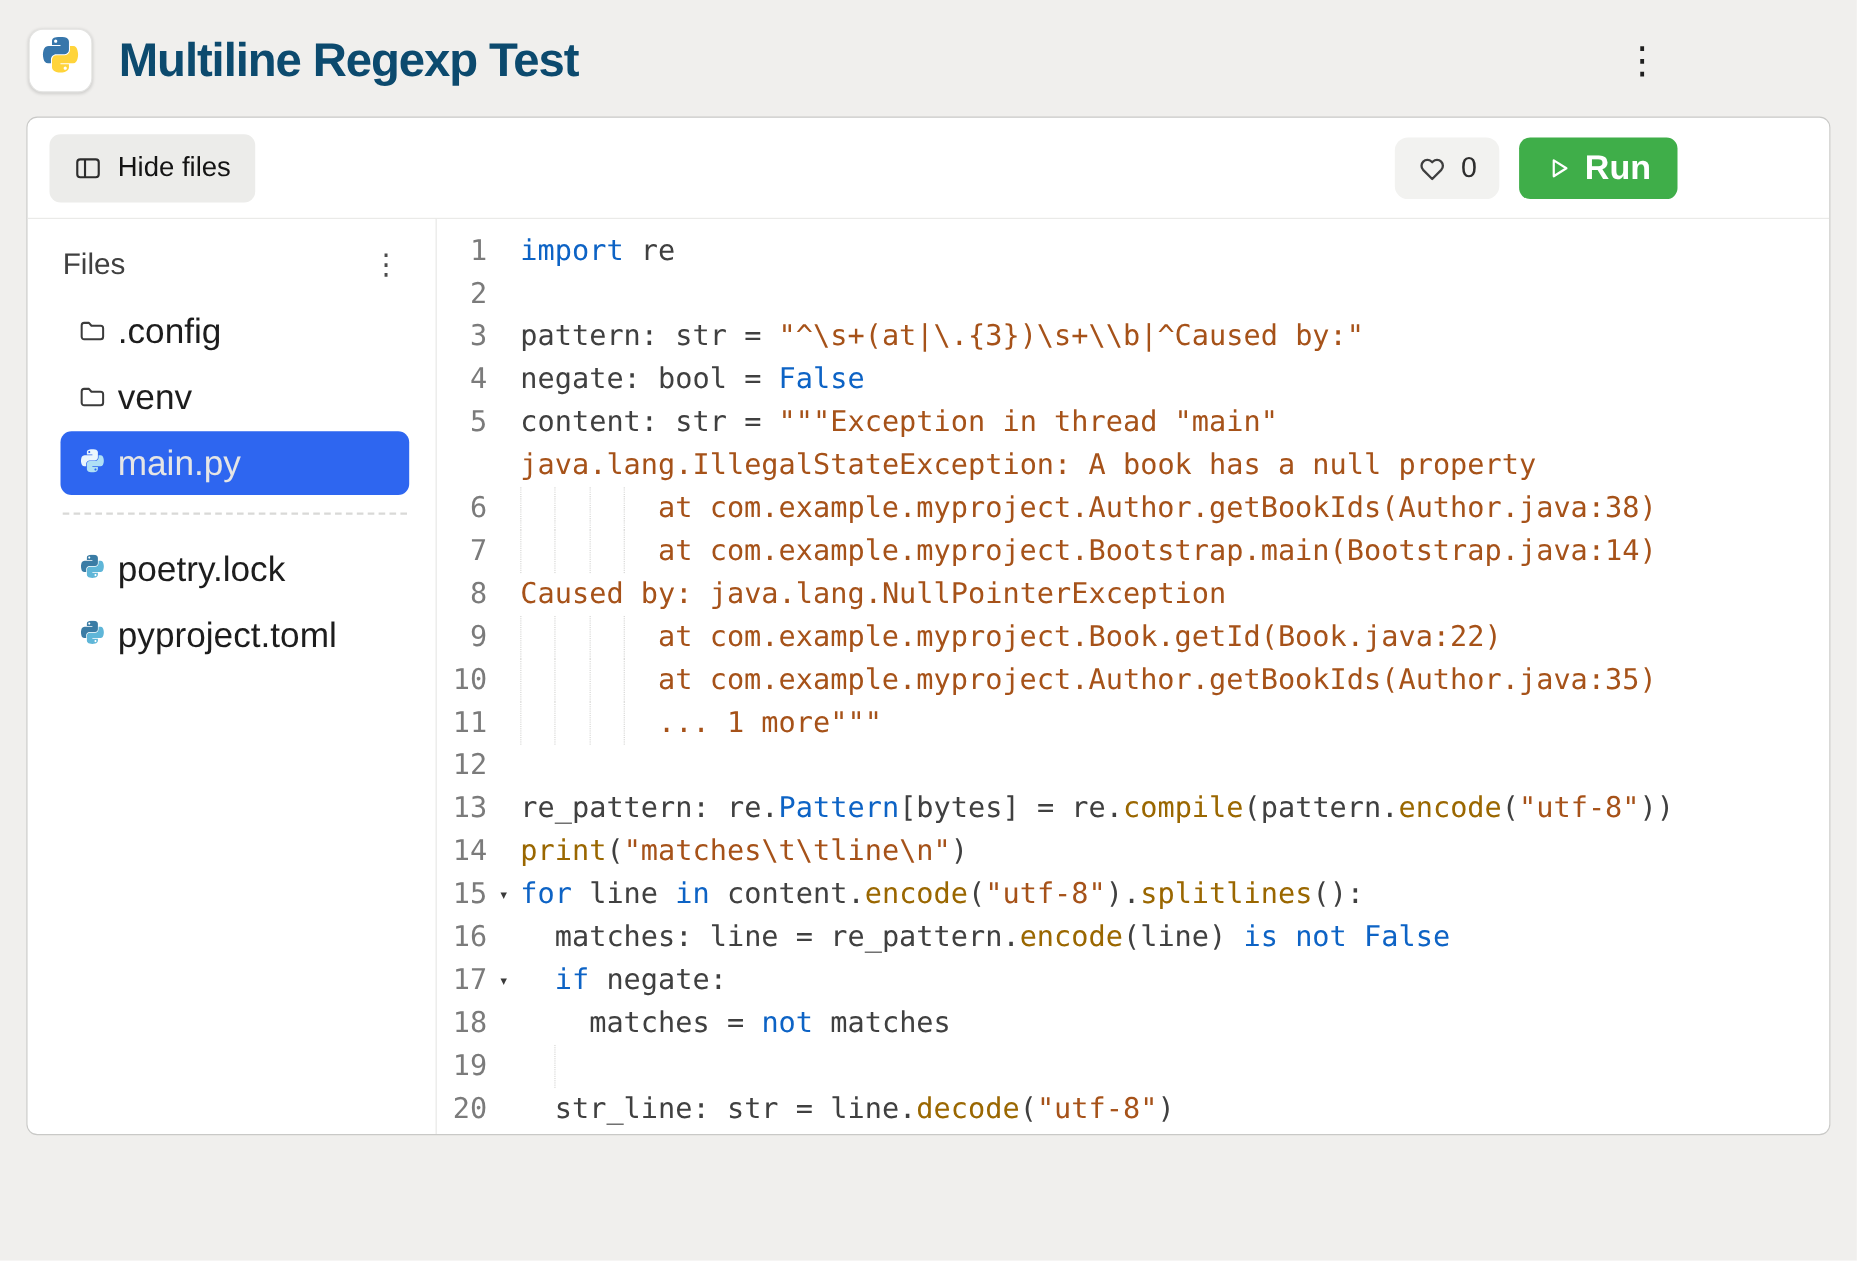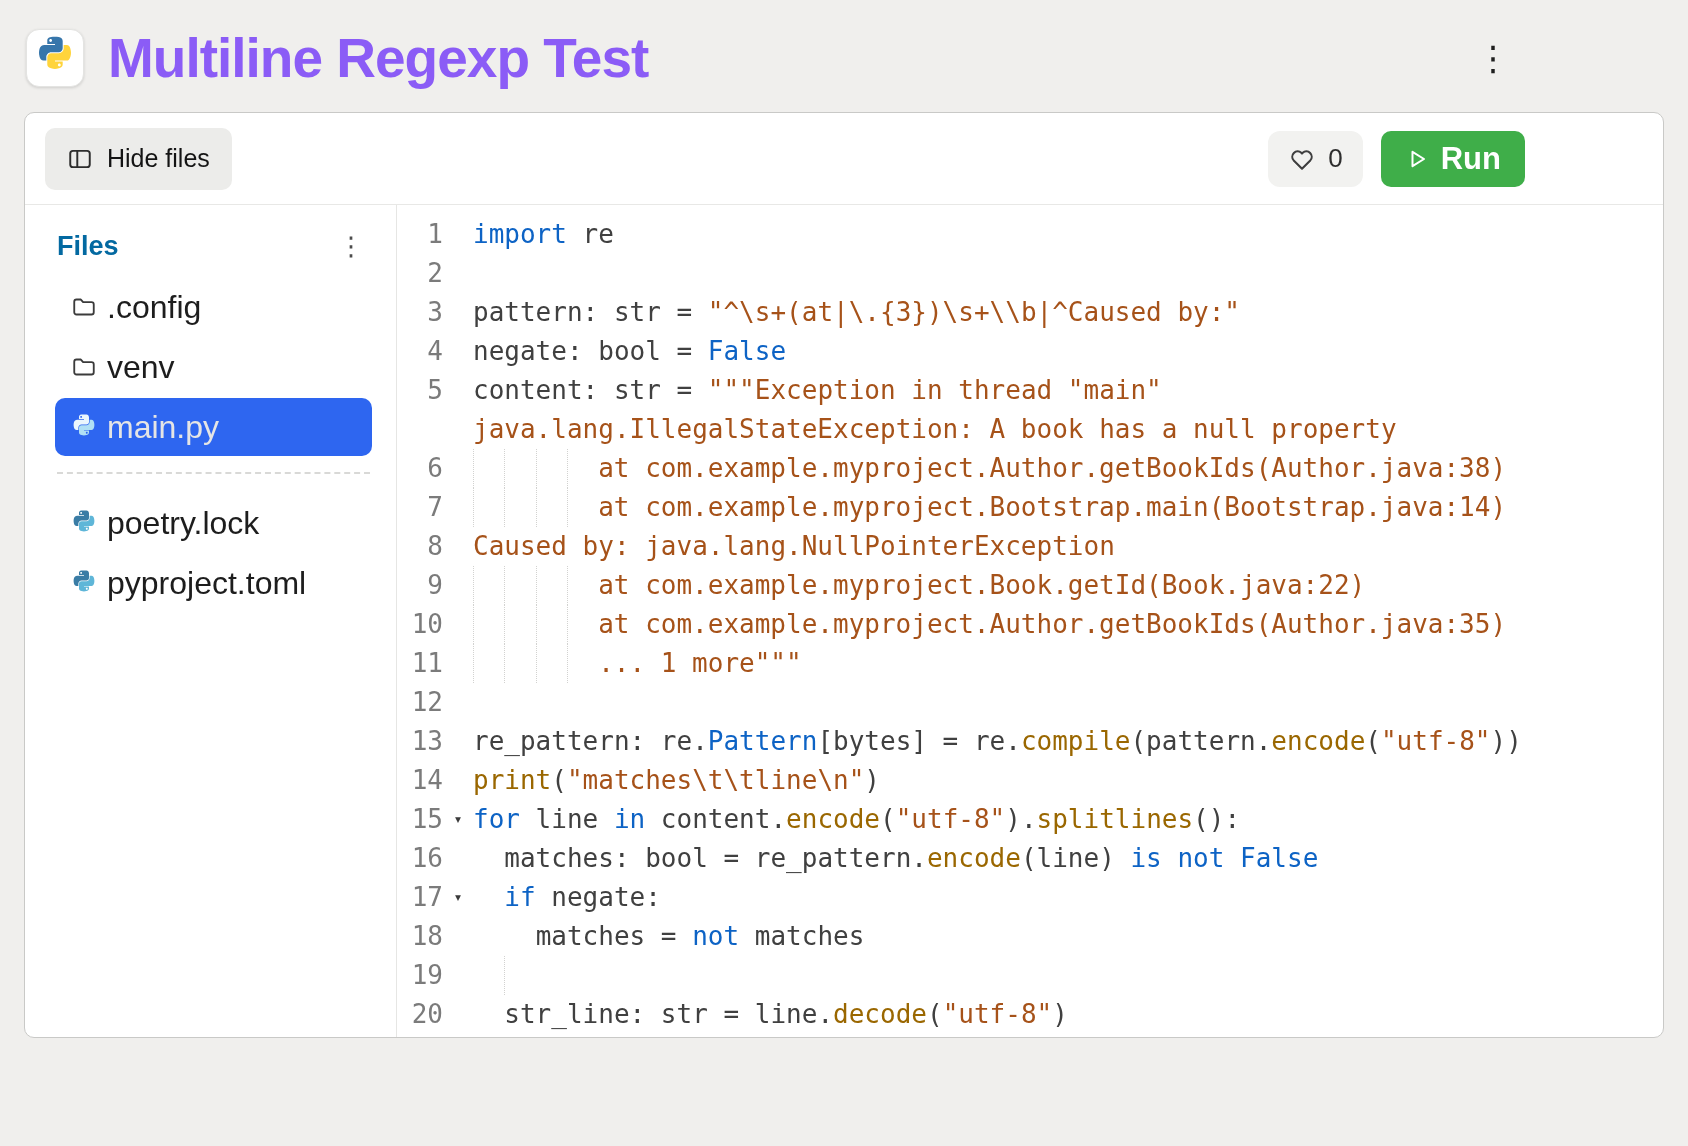--- a/index.html
+++ b/index.html
@@ -12,21 +12,21 @@
   }
   .page { padding:14px 24px 0 24px; }
 
   
   .app-header { display:flex; align-items:center; gap:24px; padding:12px 4px 22px 2px; }
   .logo-tile {
     width:58px; height:58px; background:#fff; border:1px solid #e4e4e2; border-radius:13px;
     display:flex; align-items:center; justify-content:center;
     box-shadow:0 1px 3px rgba(0,0,0,.14);
   }
-  .page-title { margin:0; font-size:55px; font-weight:bold; letter-spacing:-1px; color:#8b5cf6; }
+  .page-title { margin:0; font-size:43px; font-weight:bold; letter-spacing:-1px; color:#0c4a6e; }
   .header-kebab {
     margin-left:auto; margin-right:140px; font-size:34px; color:#1f1f1f; cursor:pointer;
     padding:0 10px; line-height:58px; user-select:none;
   }
 
   
   .panel {
     background:#fff; border:1.5px solid #c9c9c7; border-radius:10px;
     height:926px; display:flex; flex-direction:column; overflow:hidden;
   }
@@ -47,21 +47,21 @@
   .btn-run {
     height:56px; display:inline-flex; align-items:center; gap:12px; padding:0 24px;
     background:var(--green,#3fae49); color:#fff; border:none; border-radius:10px;
     font-family:inherit; font-size:31px; font-weight:bold; cursor:pointer;
   }
 
   
   .content { flex:1; display:flex; min-height:0; }
   .sidebar { width:372px; flex:none; border-right:1px solid #e6e6e4; padding:26px 24px 0 30px; }
   .files-row { display:flex; align-items:center; justify-content:space-between; margin-bottom:16px; padding-left:2px; }
-  .files-title { font-size:27px; font-weight:bold; color:#0369a1; }
+  .files-title { font-size:27px; font-weight:normal; color:#404040; }
   .kebab-btn { font-size:26px; color:#4c4c4c; cursor:pointer; padding:0 8px; user-select:none; }
   .file-item {
     display:flex; align-items:center; gap:8px; height:58px; padding:0 14px; margin:2px 0;
     border-radius:10px; font-size:32px; color:#1d1d1d; cursor:pointer;
   }
   .file-item.selected { background:var(--sel,#2e66f0); color:#e5e5e5; }
   .file-icon { width:30px; display:flex; align-items:center; justify-content:center; }
   .dashed-sep { border:none; border-top:2px dashed #d9d9d7; margin:16px 2px 20px 2px; }
   .packager-title { font-size:25px; color:#4c4c4c; margin:0 0 10px 16px; }
 
@@ -268,21 +268,21 @@
               <span class="code-text"><span class="c-fn">print</span><span class="c-pl">(</span><span class="c-str">"matches\t\tline\n"</span><span class="c-pl">)</span></span>
             </div>
             <div class="code-row">
               <span class="ln">15</span>
               <span class="fold">▾</span>
               <span class="code-text"><span class="c-kw">for</span><span class="c-pl"> line </span><span class="c-kw">in</span><span class="c-pl"> content.</span><span class="c-fn">encode</span><span class="c-pl">(</span><span class="c-str">"utf-8"</span><span class="c-pl">).</span><span class="c-fn">splitlines</span><span class="c-pl">():</span></span>
             </div>
             <div class="code-row">
               <span class="ln">16</span>
               <span class="fold"></span>
-              <span class="code-text"><span class="c-pl">  matches: bool = re_pattern.</span><span class="c-fn">encode</span><span class="c-pl">(line) </span><span class="c-kw">is not False</span></span>
+              <span class="code-text"><span class="c-pl">  matches: line = re_pattern.</span><span class="c-fn">encode</span><span class="c-pl">(line) </span><span class="c-kw">is not False</span></span>
             </div>
             <div class="code-row">
               <span class="ln">17</span>
               <span class="fold">▾</span>
               <span class="code-text"><span class="c-pl">  </span><span class="c-kw">if</span><span class="c-pl"> negate:</span></span>
             </div>
             <div class="code-row">
               <span class="ln">18</span>
               <span class="fold"></span>
               <span class="code-text"><span class="c-pl">    matches = </span><span class="c-kw">not</span><span class="c-pl"> matches</span></span>

